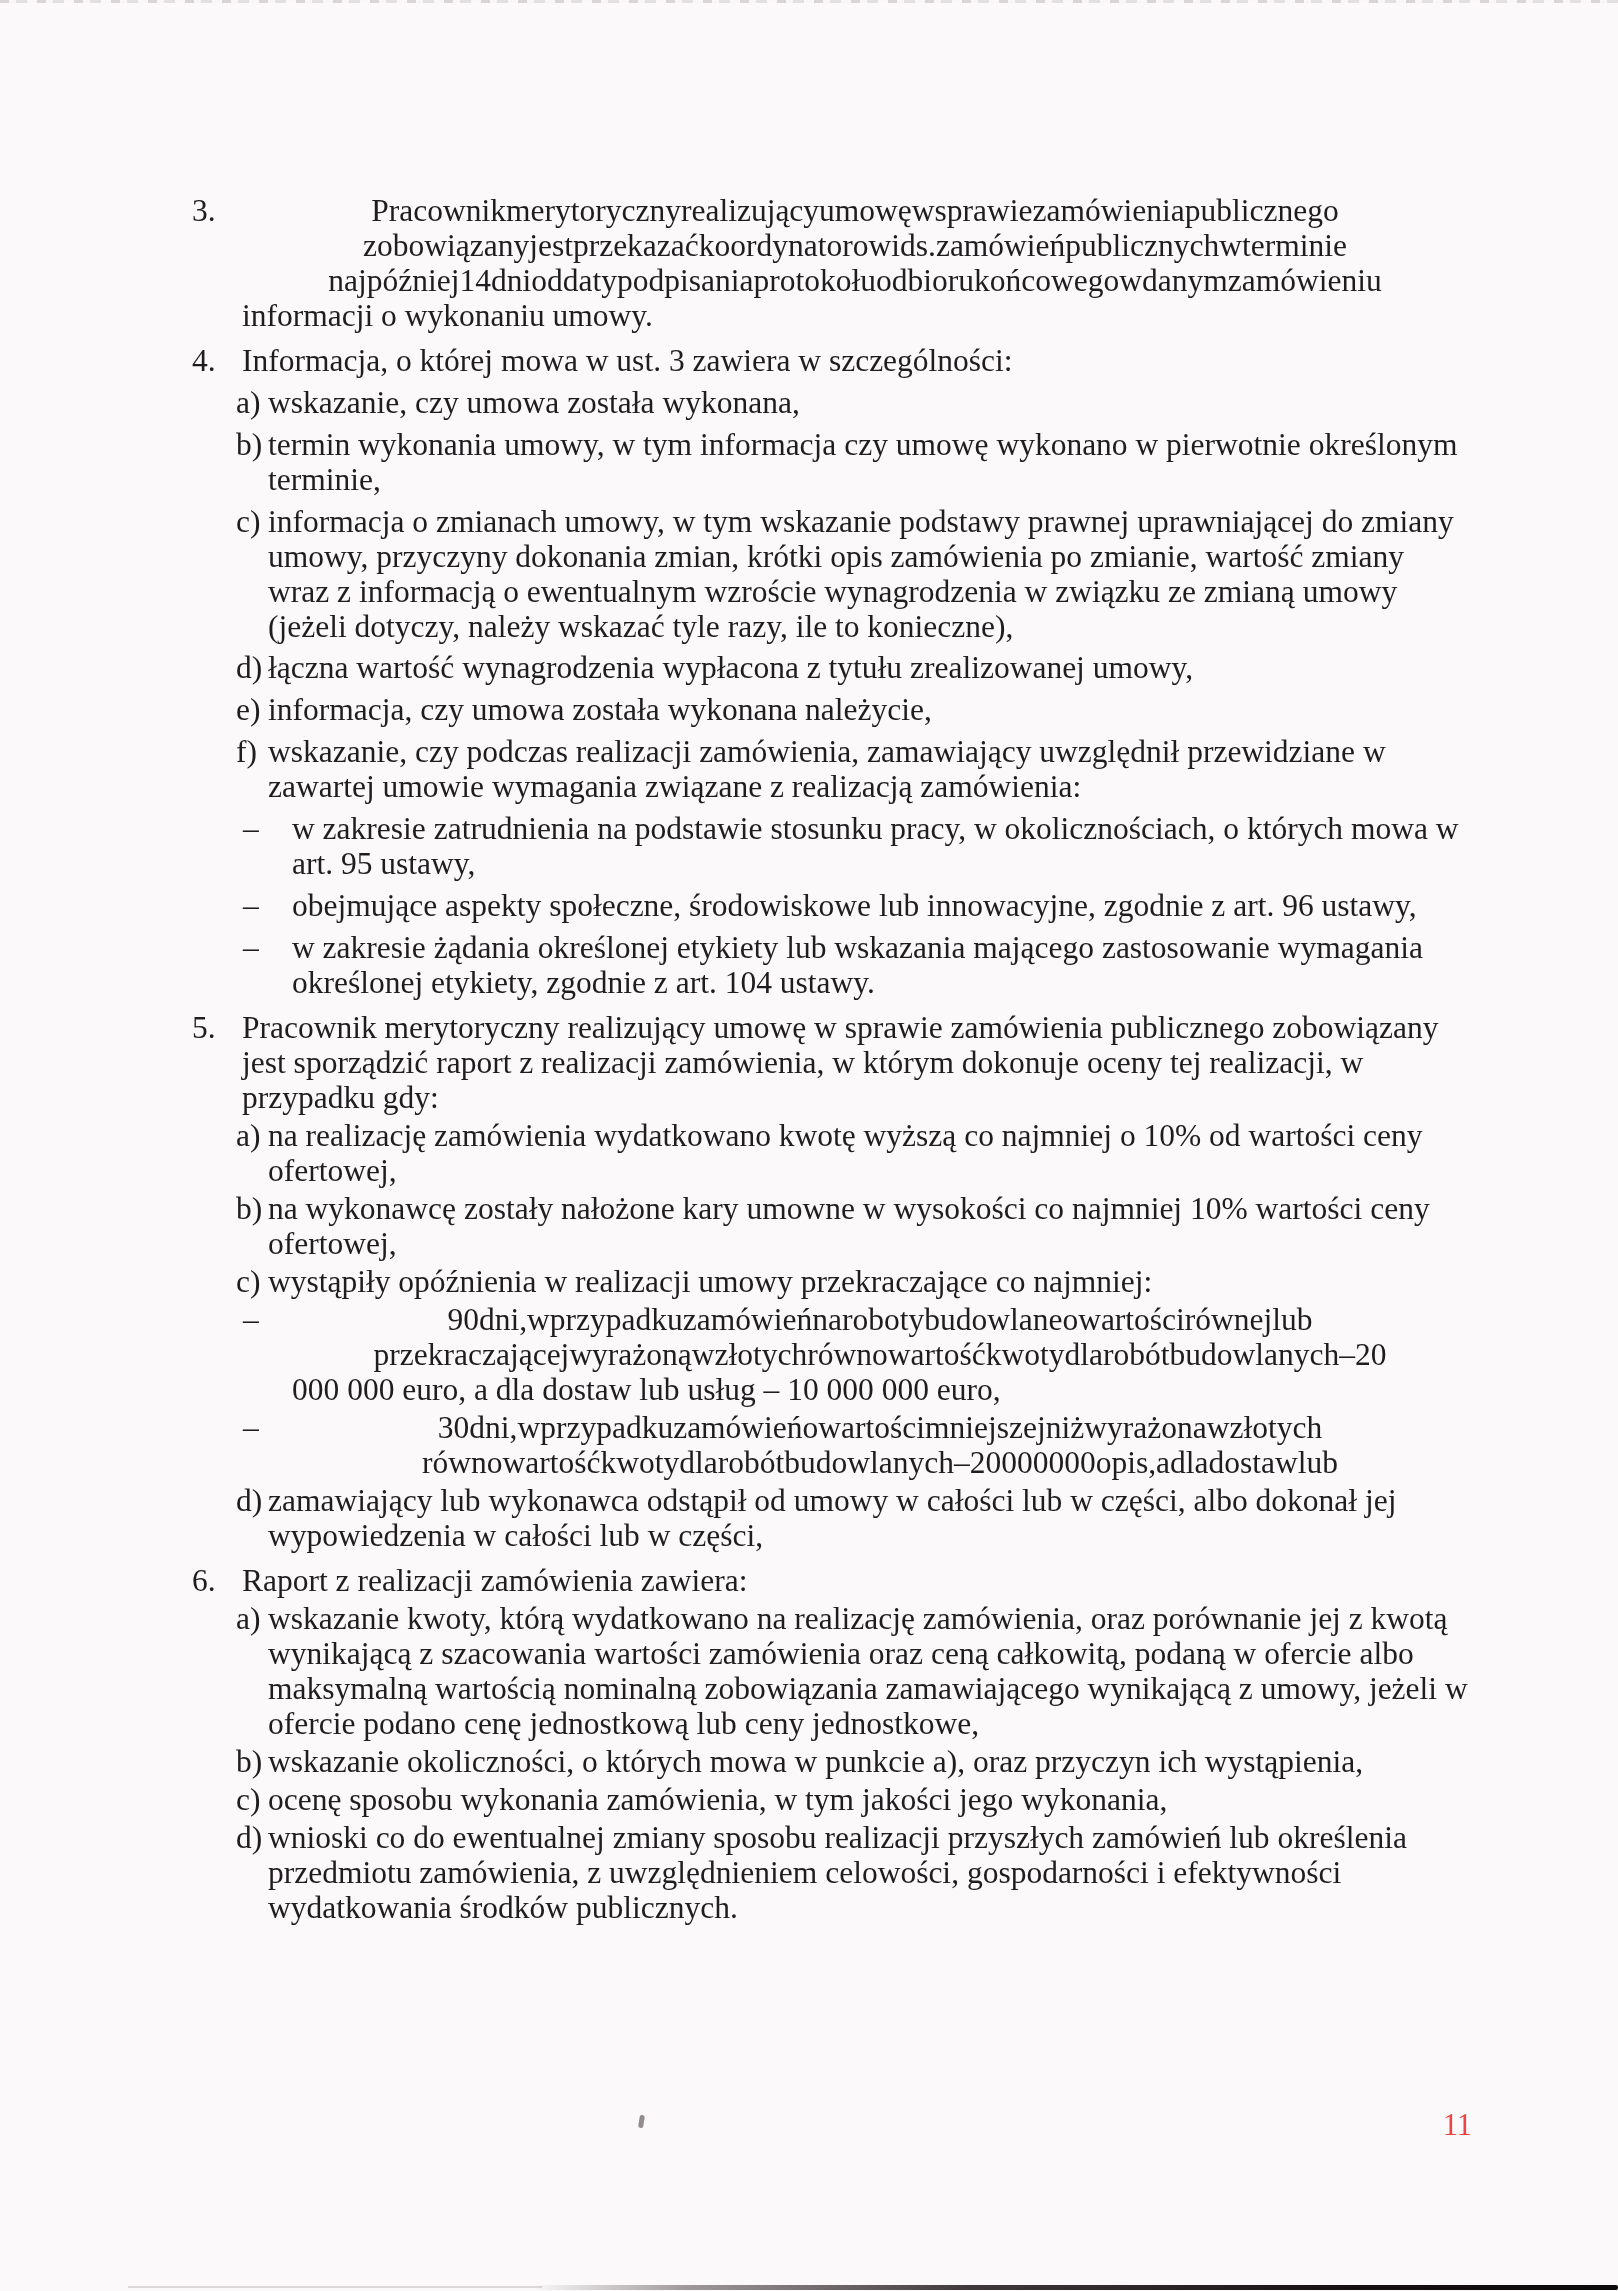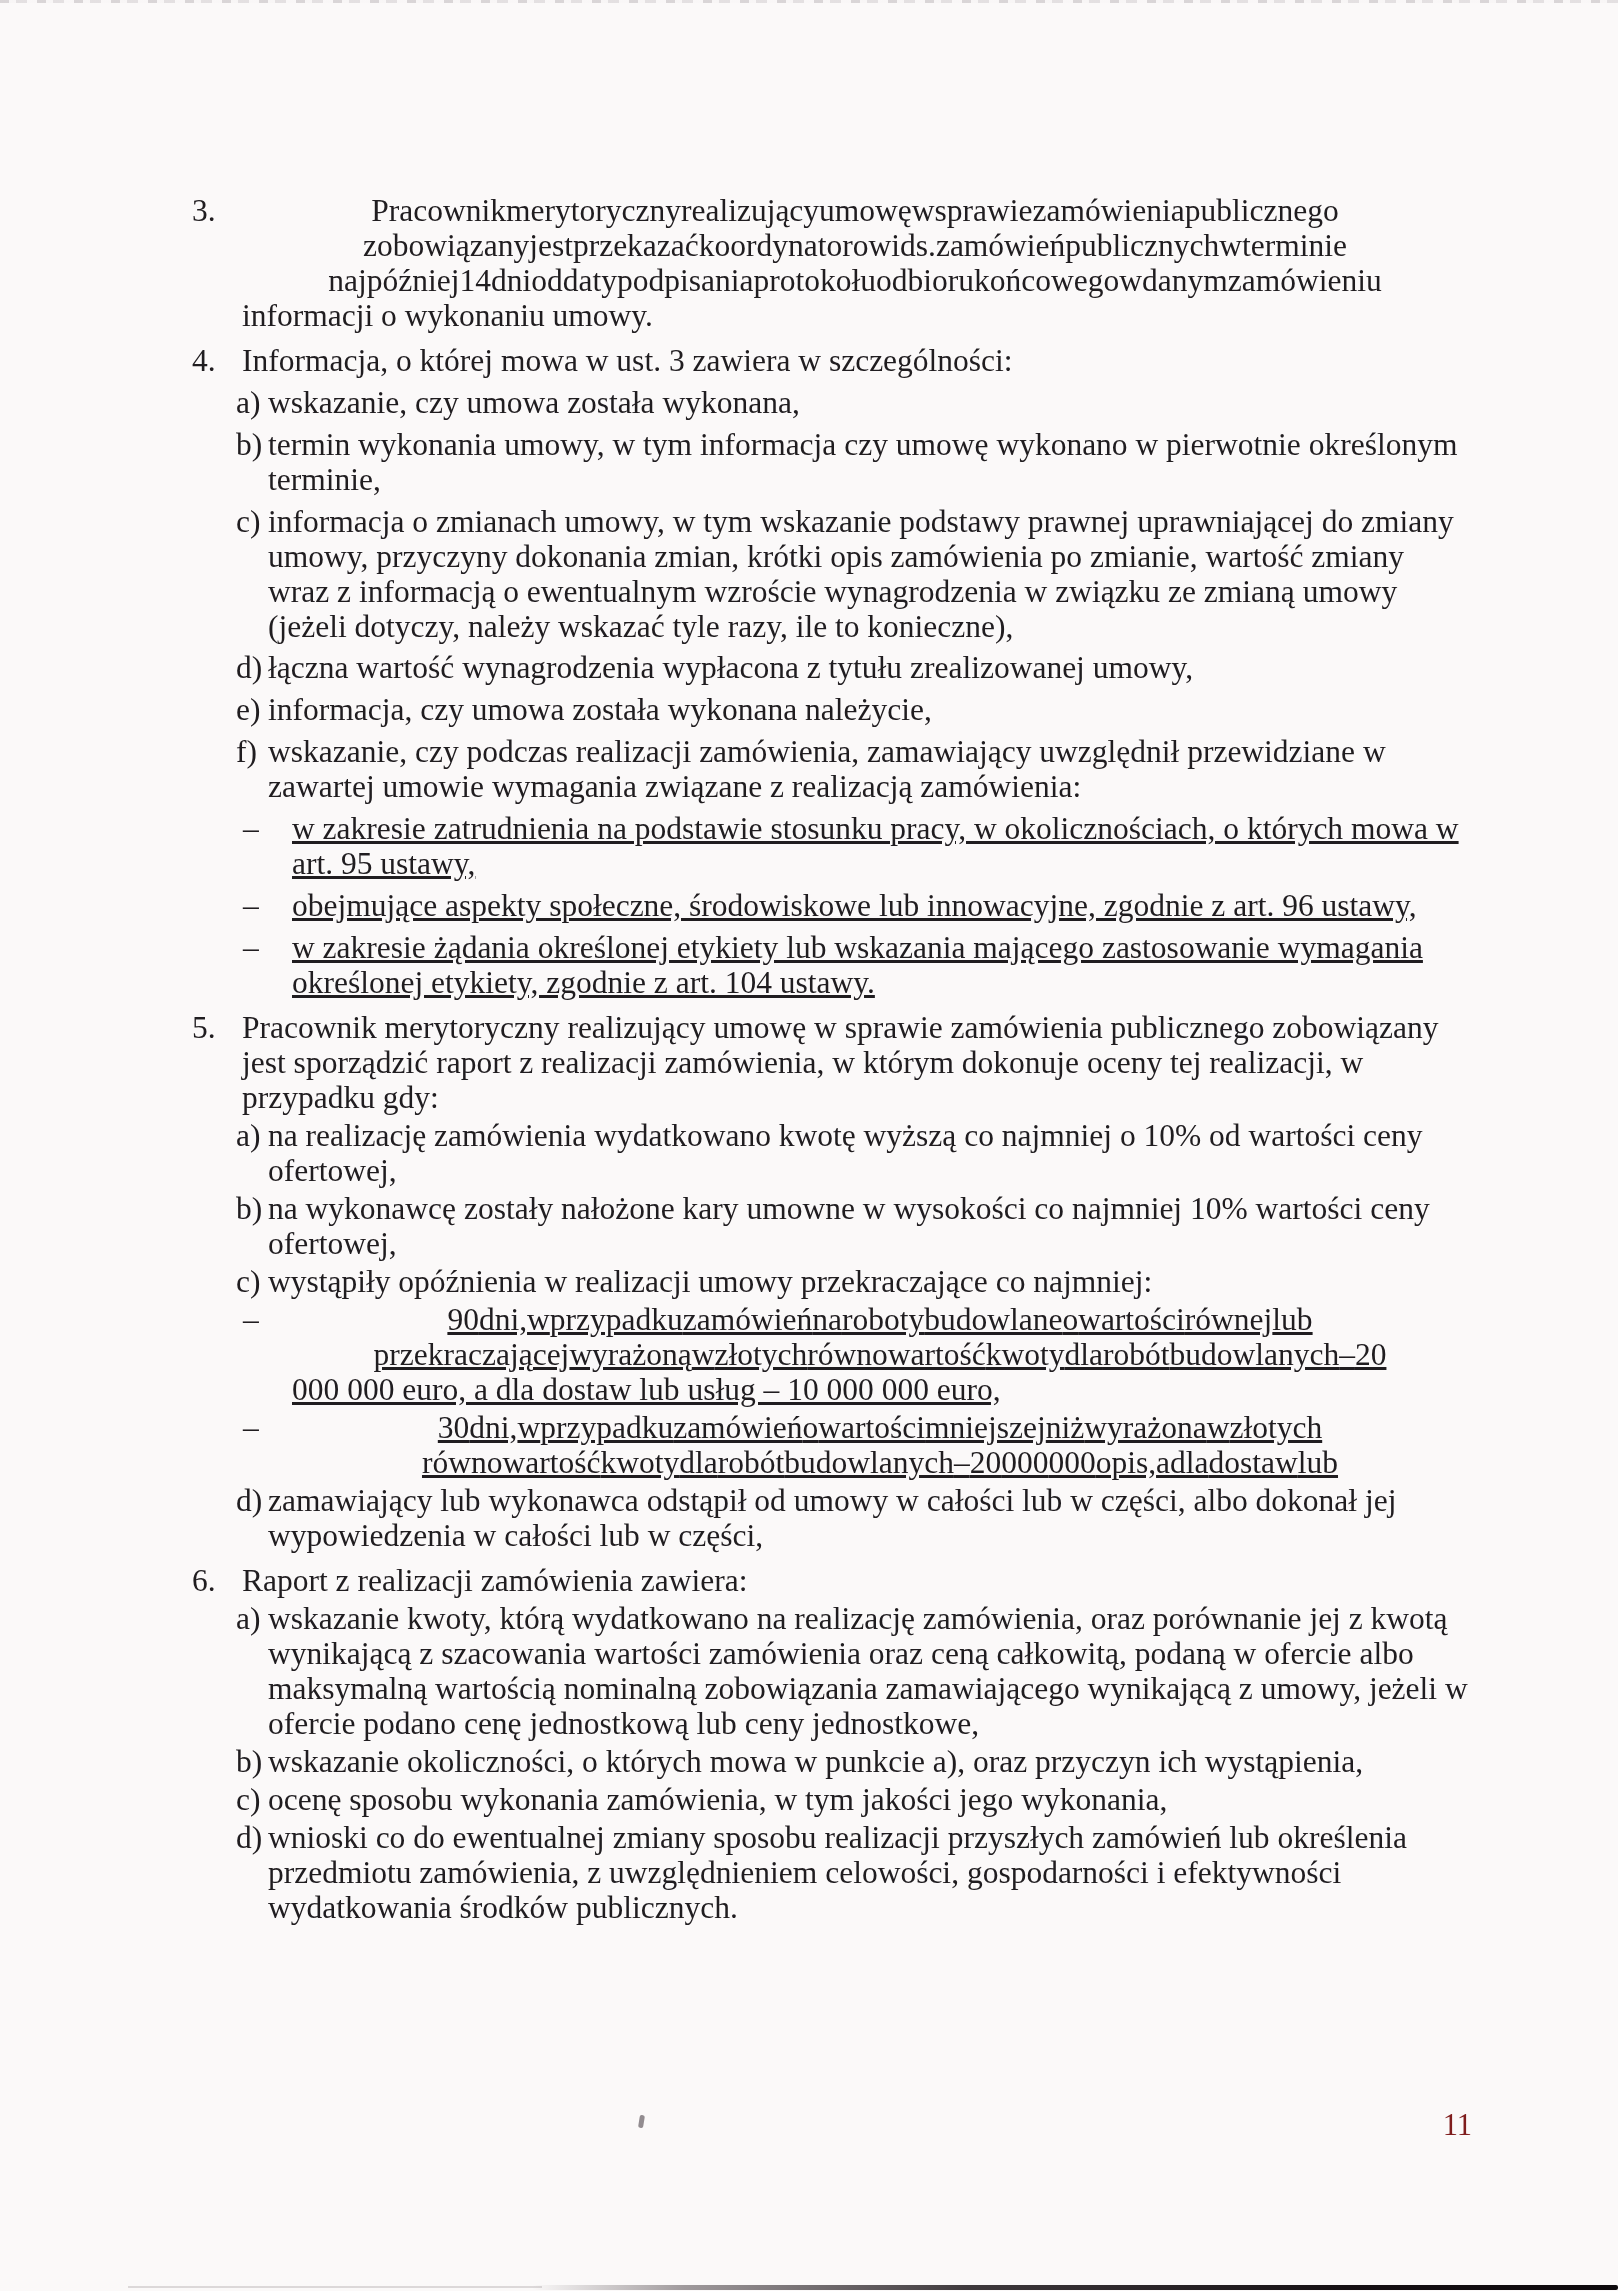--- a/index.html
+++ b/index.html
@@ -18,27 +18,27 @@
   .m0    { margin-top:0; }
   .main  { margin-top:9.9px; }
   .roomy { margin-top:6.9px; }
   .tight { margin-top:3px; }
   .marker { position:absolute; top:0; }
   .lv1 > .marker { left:0; }
   .lv2 > .marker { left:44px; }
   .lv3 > .marker { left:51px; }
   .lv1 > .ptext { margin-left:50px; }
   .lv2 > .ptext { margin-left:76px; }
-  .lv3 > .ptext { margin-left:100px;text-decoration:underline; }
+  .lv3 > .ptext { margin-left:100px; }
   .ptext { text-align:left; }
   .jflex { display:flex; justify-content:center; flex-wrap:nowrap; overflow:hidden; white-space:nowrap; }
   .jlast { display:block; }
   .pageno {
     position:absolute; top:2108px; right:146px;
-    font-size:30.5px; line-height:35px; color:#7f1d1d;
+    font-size:30.5px; line-height:35px; color:#ef4444;
   }
   
   .scan-top {
     position:absolute; top:0; left:0; right:0; height:3px; opacity:.55;
     background:repeating-linear-gradient(90deg,
       rgba(115,105,112,.45) 0 8.9px, rgba(205,198,202,.12) 8.9px 15.8px,
       rgba(140,130,137,.38) 15.8px 26.6px, rgba(220,214,218,.10) 26.6px 37px);
   }
   .scan-bottom {
     position:absolute; bottom:1px; left:532px; right:0; height:4.9px; border-radius:2px;

